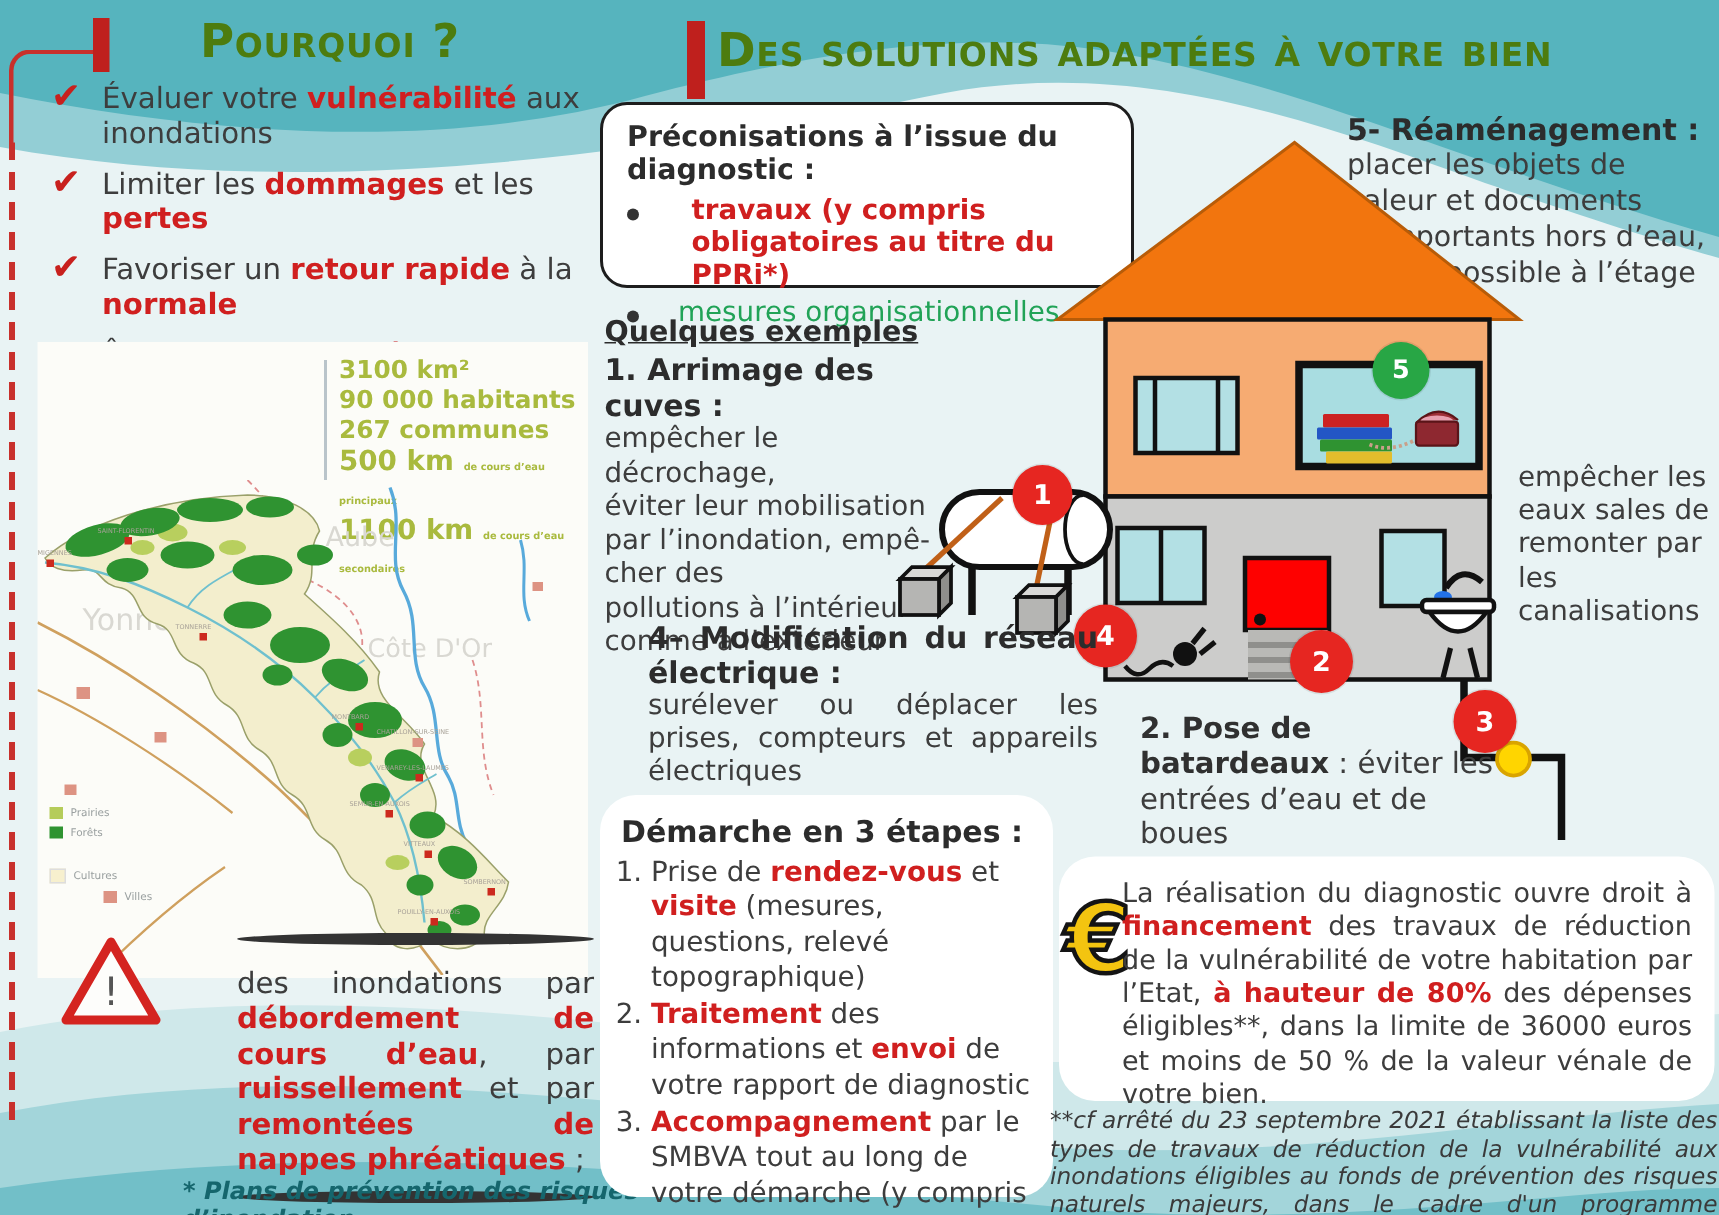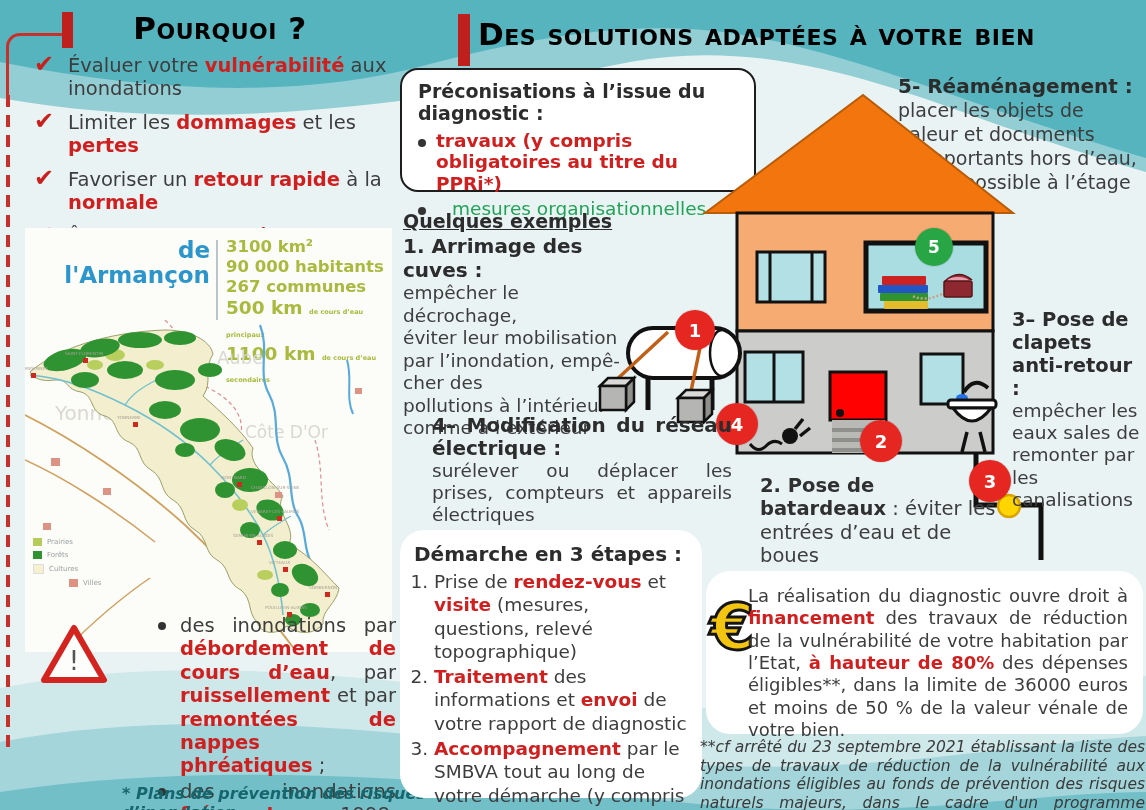--- a/index.html
+++ b/index.html
@@ -7,34 +7,34 @@
         font-family:"DejaVu Sans","Liberation Sans",sans-serif;color:#3d3d3d;}
   .abs{position:absolute;}
   svg text{font-family:"DejaVu Sans","Liberation Sans",sans-serif;}
   
   .seg-r{color:#d01f1f;font-weight:bold;}
   .seg-g{color:#21a357;font-weight:normal;}
   .seg-b{font-weight:bold;color:#303030;}
   .j{text-align:justify;}
   .pre{white-space:pre-line;}
   
-  .main-title{font-weight:bold;font-variant:small-caps;color:#000000;letter-spacing:.5px;}
+  .main-title{font-weight:bold;font-variant:small-caps;color:#4d7c0f;letter-spacing:.5px;}
   .red-bar{background:#bf201d;}
   
   .corner-line{border-top:3px solid #c8302c;border-left:3px solid #c8302c;border-top-left-radius:14px;}
   .dash-line{width:4px;background:repeating-linear-gradient(to bottom,#c8302c 0 12px,transparent 12px 20px);}
   
   .check-item{display:flex;gap:10px;font-size:19.5px;line-height:1.18;margin-bottom:11px;}
   .check-mark{color:#c8201d;font-weight:bold;font-size:24px;line-height:.9;flex:0 0 24px;}
   
   .map-panel{background:#fcfcf8;}
   .map-title{color:#2b95cc;font-weight:bold;font-size:23px;line-height:1.08;text-align:right;}
   .stat-main{color:#a9ba3e;font-weight:bold;}
   .stat-suffix{color:#a9ba3e;font-weight:bold;font-size:6.5px;}
-  .bullet-row{display:flex;gap:14px;}
+  .bullet-row{display:flex;gap:14px;flex-direction:column;}
   .bullet-dot{flex:0 0 8px;height:8px;border-radius:50%;background:#333;margin-top:8px;}
   
   .white-box{background:#ffffff;border-radius:24px;}
   .outline-box{background:#ffffff;border:2.5px solid #1d1d1d;border-radius:18px;}
   
   .badge{border-radius:50%;color:#fff;font-weight:bold;display:flex;align-items:center;justify-content:center;
          box-shadow:0 0 0 1px rgba(0,0,0,.08);}
   .badge.red{background:#e62621;}
   .badge.green{background:#28a645;}
   .euro{color:#f3c410;font-weight:bold;font-size:64px;-webkit-text-stroke:3px #141414;line-height:1;}
@@ -82,21 +82,20 @@
       <span><span>Être </span><span class="seg-r">en conformité</span><span> avec les PPRi*</span></span>
     </div>
     <div class="check-item" style="margin-top:4px;">
       <span class="check-mark">✔</span>
       <span><span>Bénéficier d’une </span><span class="seg-r">subvention de 80%</span><span> du montant des dépenses éligibles</span></span>
     </div>
   </div>
 
   <div class="abs map-panel" style="left:25px;top:228px;width:367px;height:424px;"></div>
   <div class="abs map-title" style="left:32px;top:238px;width:178px;">
-    <div>de l'Armançon</div>
   </div>
   <div class="abs" style="left:216px;top:240px;width:2px;height:80px;background:#b9c4ca;"></div>
   <div class="abs" style="left:226px;top:237px;width:165px;line-height:1.22;">
     <div class="stat-main" style="font-size:16.5px;"><span>3100 km²</span></div>
     <div class="stat-main" style="font-size:16.5px;"><span>90 000 habitants</span></div>
     <div class="stat-main" style="font-size:16.5px;"><span>267 communes</span></div>
     <div class="stat-main" style="font-size:18.5px;"><span>500 km</span> <span class="stat-suffix">de cours d’eau principaux</span></div>
     <div class="stat-main" style="font-size:18.5px;"><span>1100 km</span> <span class="stat-suffix">de cours d’eau secondaires</span></div>
   </div>
 
@@ -185,21 +184,21 @@
         <text x="226" y="169">CHATILLON-SUR-SEINE</text>
       </g>
     </g>
   </svg>
 
   <div class="abs" style="left:33px;top:538px;font-size:7px;color:#9aa0a0;">
     <div style="display:flex;gap:5px;align-items:center;margin-bottom:5px;">
         <span style="width: 9px; height: 8px; display: inline-block; background: rgb(181, 204, 90);"></span>
         <span>Prairies</span>
       </div>
-    <div style="display:flex;gap:5px;align-items:flex-end;margin-bottom:5px;">
+    <div style="display:flex;gap:5px;align-items:flex-end;margin-bottom:20px;">
         <span style="width: 9px; height: 8px; display: inline-block; background: rgb(47, 147, 49);"></span>
         <span>Forêts</span>
       </div>
     <div style="display:flex;gap:5px;align-items:center;margin-bottom:5px;">
         <span style="width: 9px; height: 8px; display: inline-block; border: 0.5px solid rgb(221, 221, 221); background: rgb(247, 240, 206);"></span>
         <span>Cultures</span>
       </div>
     <div style="display:flex;gap:5px;align-items:center;padding-left:36px;">
         <span style="width: 9px; height: 8px; display: inline-block; background: rgb(221, 147, 131);"></span>
         <span>Villes</span>
@@ -220,21 +219,21 @@
       <span class="j"><span>des inondations </span><span class="seg-r">fréquentes</span><span> : 1998, 2001, 2013, 2016, 2018, 2020, 2022...</span></span>
     </div>
   </div>
   <div class="abs footnote-left" style="left:122px;top:784px;width:320px;">* Plans de prévention des risques d’inondation</div>
 
   <div class="abs red-bar" style="left:458px;top:14px;width:12px;height:52px;"></div>
   <div class="abs main-title" style="left:478px;top:16px;width:660px;font-size:31px;">Des solutions adaptées à votre bien</div>
 
   <div class="abs outline-box" style="left:400px;top:68px;width:356px;height:124px;padding:10px 14px 0 16px;box-sizing:border-box;">
     <div class="heading-b" style="font-size:19px;">Préconisations à l’issue du diagnostic :</div>
-    <div style="display:flex;gap:10px;margin-top:6px;">
+    <div style="display:flex;gap:35px;margin-top:6px;">
       <span class="bullet-dot" style="margin-top:9px;"></span>
       <span class="seg-r" style="font-size:18.5px;line-height:1.15;">travaux (y compris obligatoires au titre du PPRi*)</span>
     </div>
     <div style="display:flex;gap:26px;margin-top:4px;">
       <span class="bullet-dot" style="margin-top:9px;"></span>
       <span class="seg-g" style="font-size:18.5px;">mesures organisationnelles</span>
     </div>
   </div>
 
   <div class="abs" style="left:898px;top:74px;width:252px;font-size:19px;line-height:1.26;">
@@ -342,21 +341,20 @@
     </g>
   </svg>
 
   <div class="abs badge red" style="left:675px;top:310px;width:40px;height:40px;font-size:18px;">1</div>
   <div class="abs badge red" style="left:860px;top:420px;width:42px;height:42px;font-size:18px;">2</div>
   <div class="abs badge red" style="left:969px;top:460px;width:42px;height:42px;font-size:18px;">3</div>
   <div class="abs badge red" style="left:716px;top:403px;width:42px;height:42px;font-size:18px;">4</div>
   <div class="abs badge green" style="left:915px;top:228px;width:38px;height:38px;font-size:17px;">5</div>
 
   <div class="abs" style="left:1012px;top:308px;width:132px;">
-    <div class="heading-b" style="font-size:19.5px;line-height:1.18;">3– Pose de clapets anti-retour :</div>
     <div style="font-size:18.5px;line-height:1.2;">empêcher les eaux sales de remonter par les canalisations</div>
   </div>
 
   <div class="abs" style="left:432px;top:414px;width:300px;">
     <div class="heading-b j" style="font-size:20px;line-height:1.15;">4– Modification du réseau électrique :</div>
     <div class="j" style="font-size:18.5px;line-height:1.2;">surélever ou déplacer les prises, compteurs et appareils électriques</div>
   </div>
 
   <div class="abs pre" style="left:760px;top:474px;width:240px;font-size:19.5px;line-height:1.2;"><span class="seg-b">2. Pose de
 batardeaux</span><span> : éviter les

